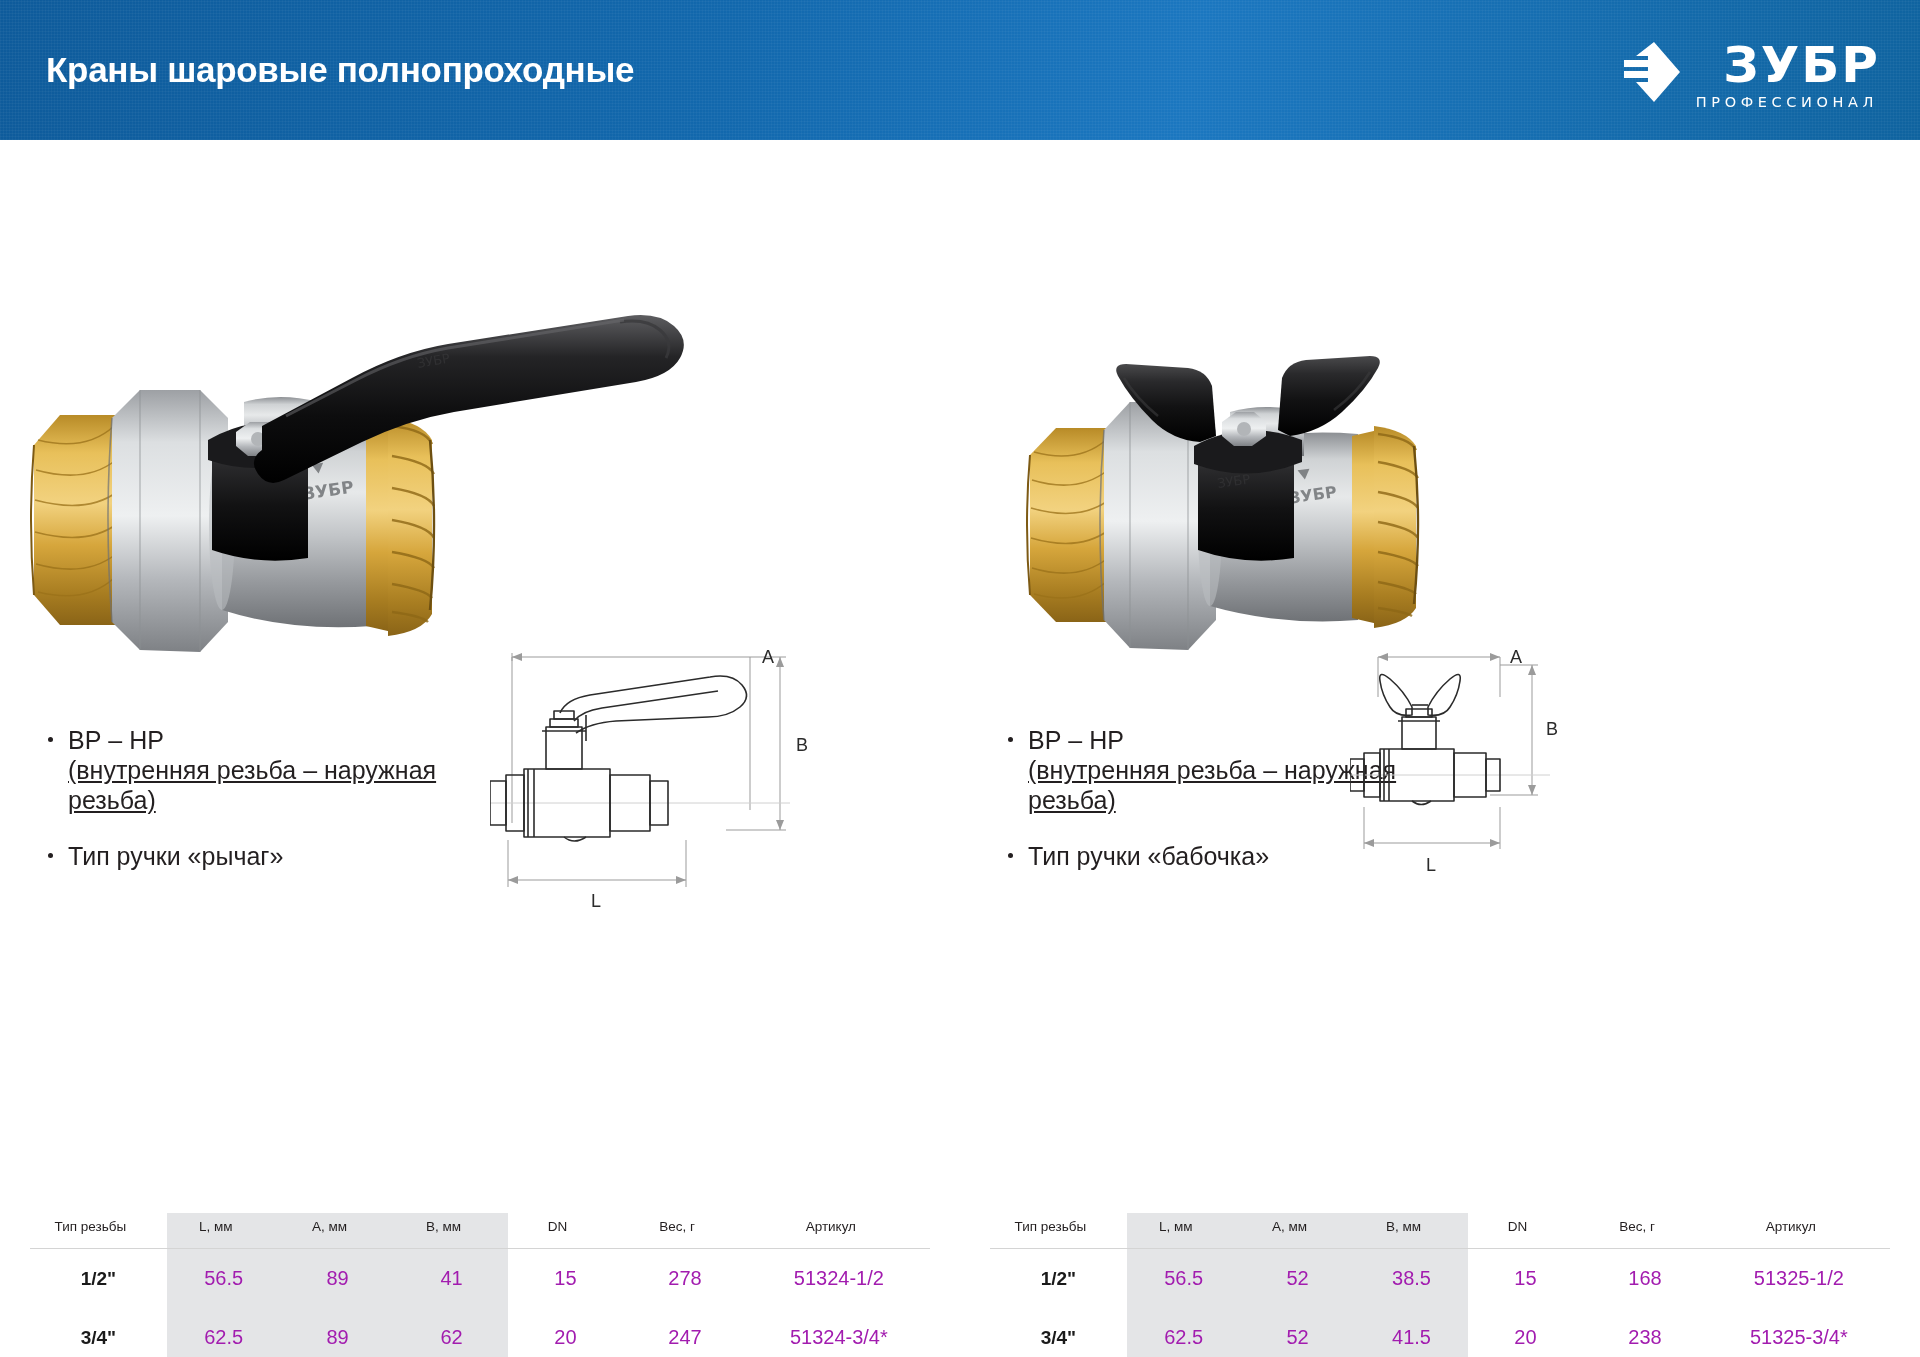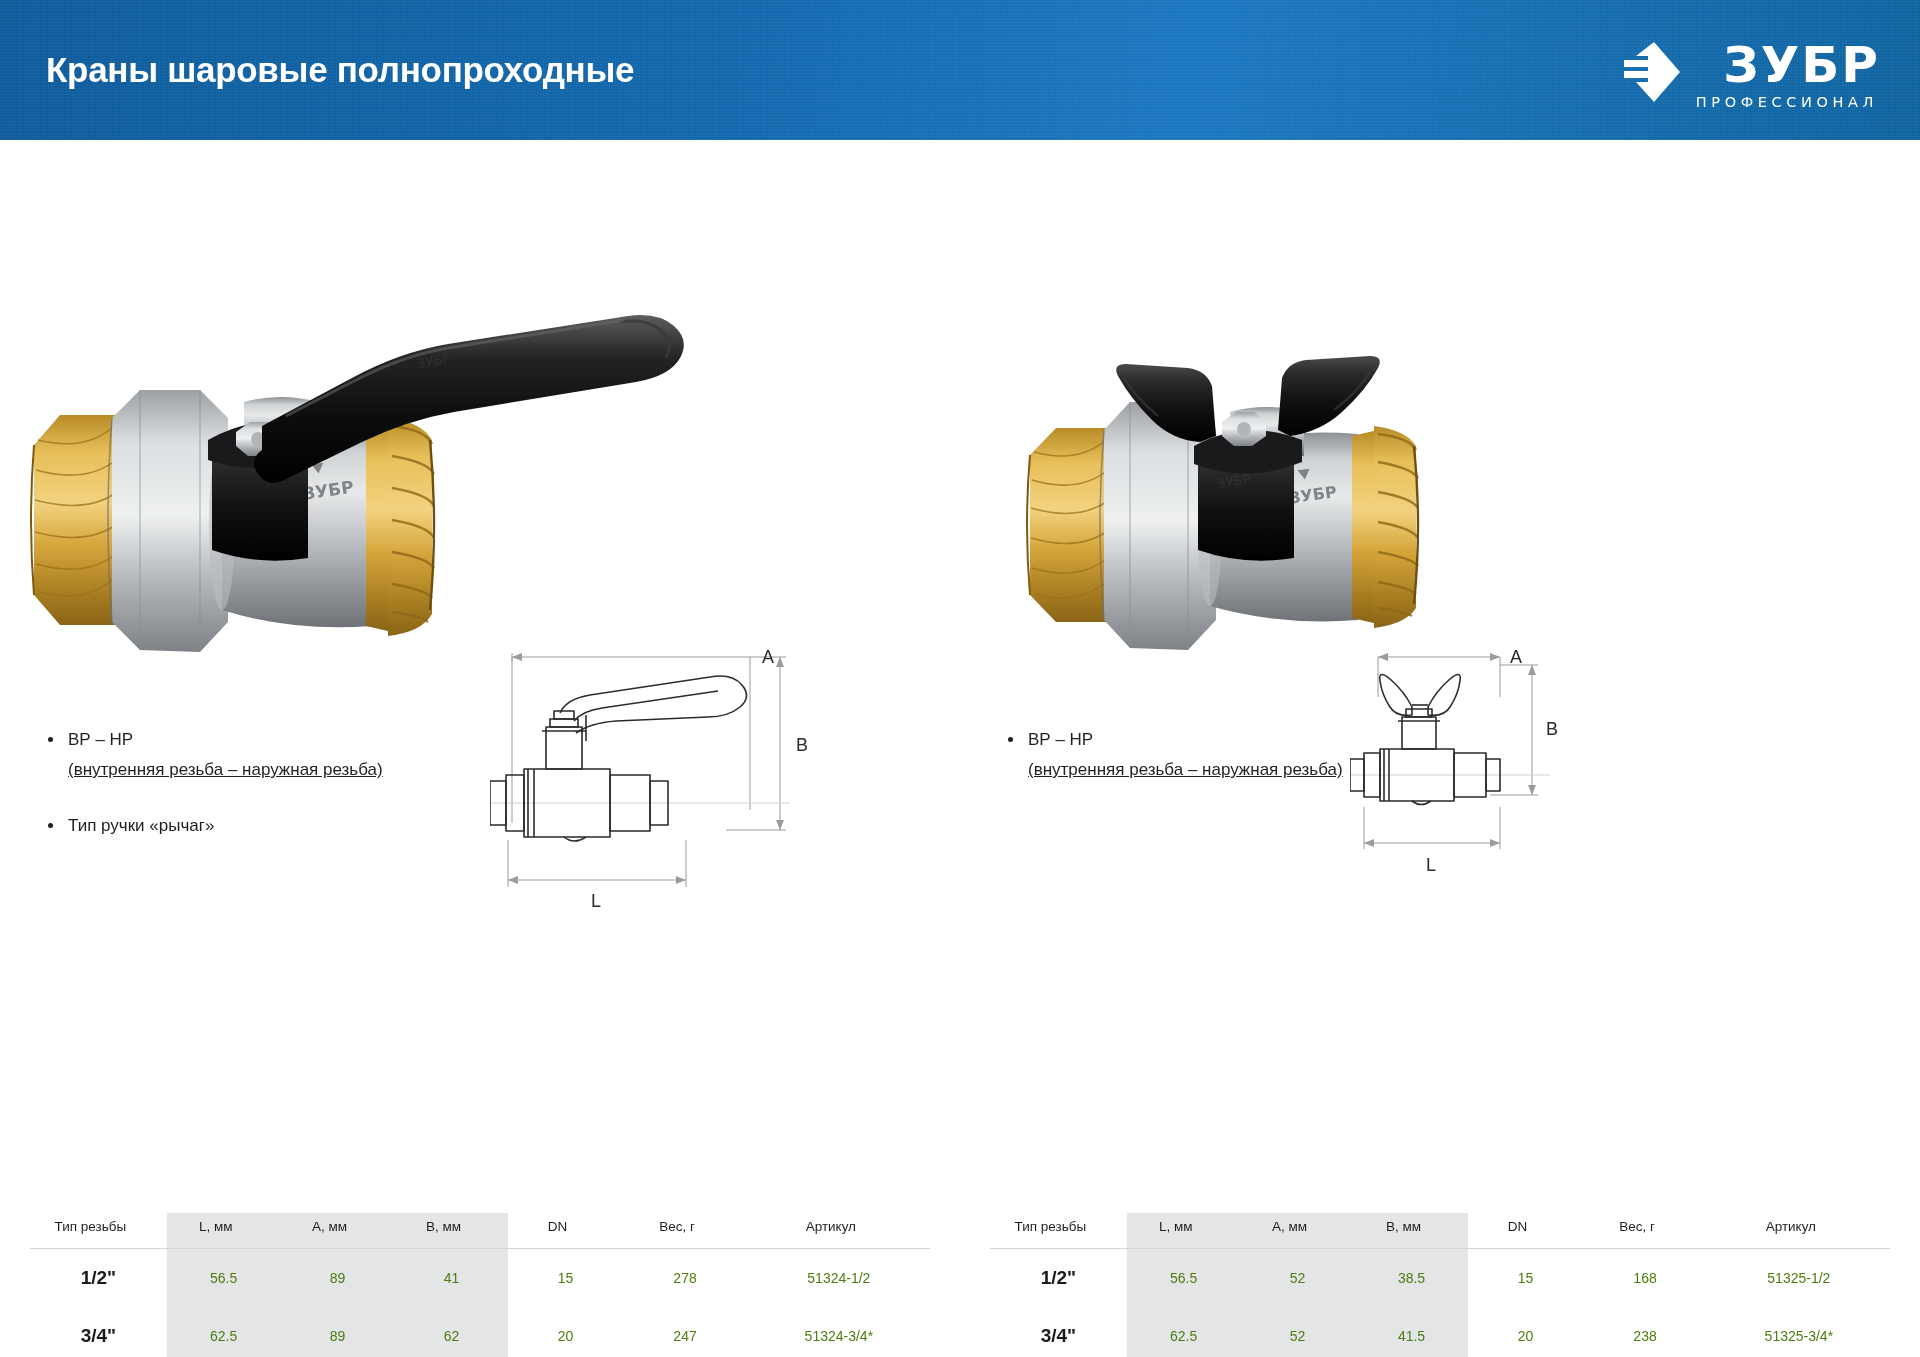--- a/index.html
+++ b/index.html
@@ -104,21 +104,21 @@
   .bullets {
     position: absolute;
     left: 46px;
     top: 585px;
     width: 420px;
   }
   .bullet {
     position: relative;
     padding-left: 22px;
     margin-bottom: 26px;
-    font-size: 17px;
+    font-size: 25px;
     line-height: 30px;
     color: #231f20;
   }
   .bullet:last-child { margin-bottom: 8px; }
   .bullet .dot {
     position: absolute;
     left: 2px; top: 12px;
     width: 5px; height: 5px;
     border-radius: 50%;
     background: #231f20;
@@ -147,22 +147,22 @@
     color: #231f20;
     padding: 6px 20px 14px 4px;
     text-align: center;
     vertical-align: bottom;
     white-space: nowrap;
   }
   .spec-table thead tr { border-bottom: 1px solid #d4d4d4; }
   .spec-table td {
     padding: 18px 4px;
     text-align: center;
-    color: #4d7c0f;
-    font-size: 14px;
+    color: #a21caf;
+    font-size: 20px;
     white-space: nowrap;
   }
   .spec-table td.thread {
     font-weight: bold;
     color: #1a1a1a;
     font-size: 19px;
   }
   .spec-table tbody tr:last-child { border-bottom: 1px solid #d4d4d4; }
   .hl { background: #e4e5e7; }
   .col-thread  { width: 120px; }
@@ -502,20 +502,24 @@
         </g>
       </svg>
     </div>
 
     <div class="bullets">
       <div class="bullet">
         <span class="dot"></span>
         <span>ВР – НР</span>
         <span class="sub">(внутренняя резьба – наружная резьба)</span>
       </div>
+      <div class="bullet">
+        <span class="dot"></span>
+        <span>Тип ручки «бабочка»</span>
+      </div>
     </div>
 
     <div class="drawing" style="left:390px;">
       <svg width="300" height="380" viewBox="0 0 300 380" aria-hidden="true">
         <g fill="none" stroke="#9b9b9b" stroke-width="1">
 
           <line x1="28" y1="22" x2="150" y2="22"></line>
           <polygon points="28,22 38,18 38,26" fill="#9b9b9b" stroke="none"></polygon>
           <polygon points="150,22 140,18 140,26" fill="#9b9b9b" stroke="none"></polygon>
           <line x1="28" y1="22" x2="28" y2="62"></line>

